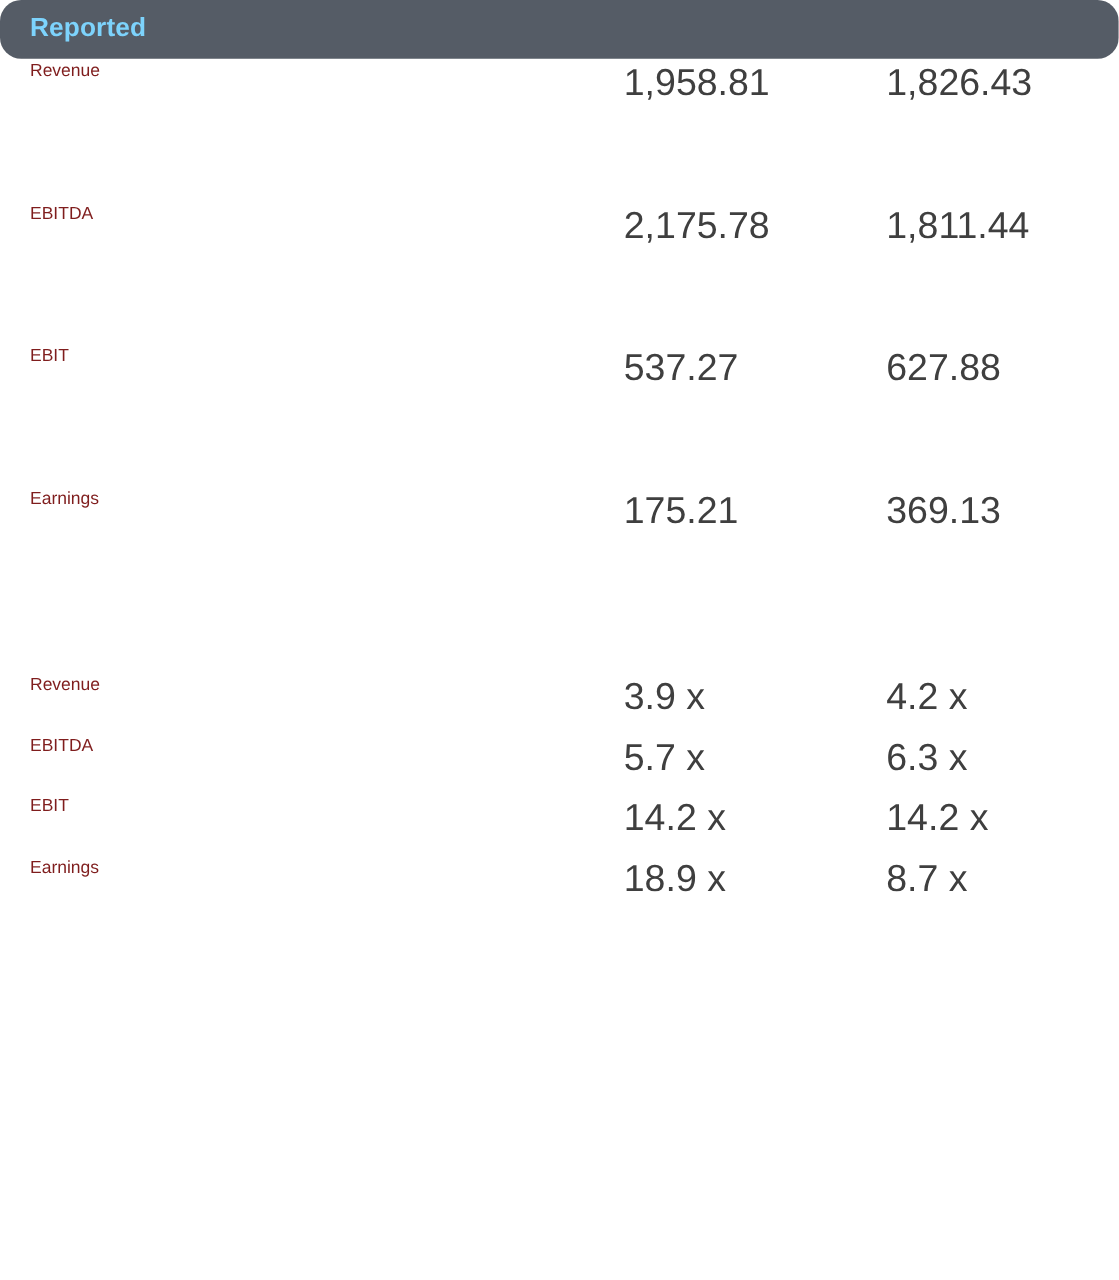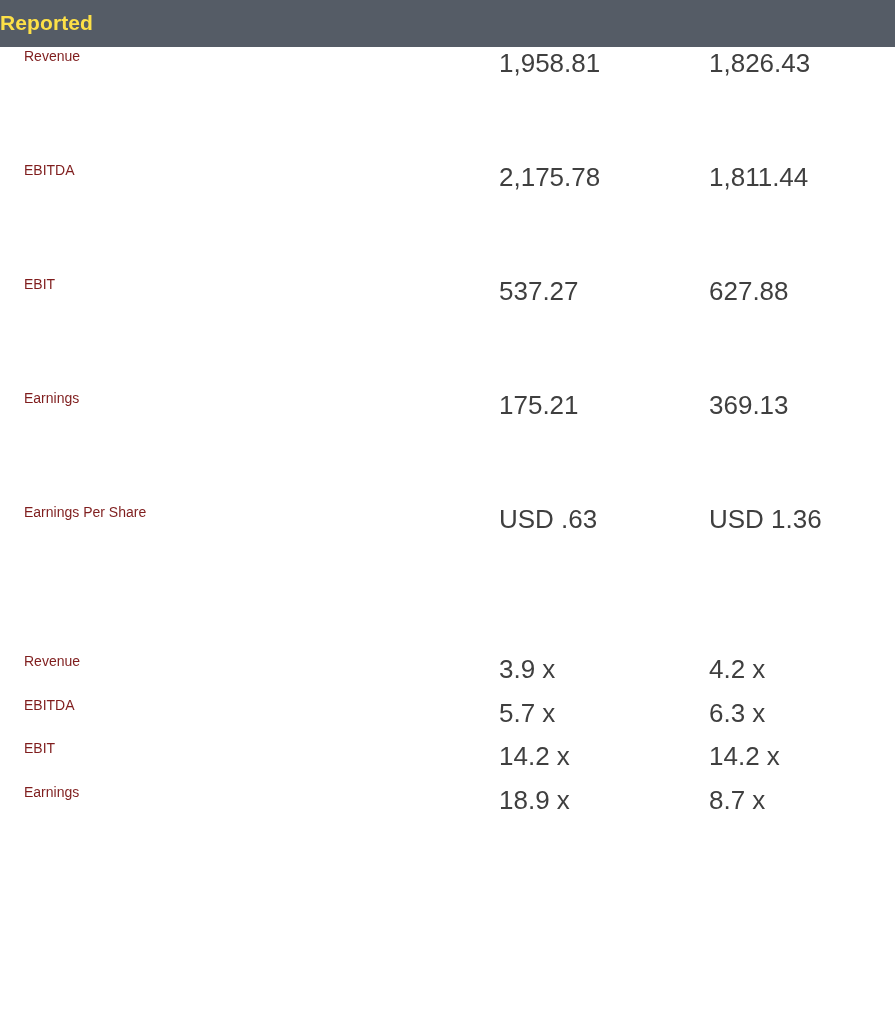--- a/index.html
+++ b/index.html
@@ -17,25 +17,26 @@
   .page {
     position: relative;
     width: 895px;
     height: 1024px;
     box-sizing: border-box;
     overflow: hidden;
   }
   
   .section-header {
     background: #555c66;
-    color: #fde047;
+    color: #7dd3fc;
     font-size: 21px;
     font-weight: bold;
-    padding: 11px 0 12px 0;
+    padding: 11px 0 12px 24px;
     letter-spacing: 0.1px;
+    border-radius: 17px;
   }
   .content {
     padding: 0 16px 0 24px;
   }
   table.fin {
     width: 100%;
     border-collapse: collapse;
     table-layout: fixed;
   }
   table.fin col.c-label { width: 475px; }
@@ -53,21 +54,21 @@
   .hdr-cell .ln { display: block; white-space: nowrap; }
 
   .row-label {
     font-size: 14px;
     color: #7f1d1d;
     vertical-align: top;
     padding: 0;
     line-height: 1.3;
   }
   .row-val {
-    font-size: 26px;
+    font-size: 30px;
     color: #3f3f3f;
     vertical-align: top;
     padding: 0;
     line-height: 1.3;
   }
   
   tr.tall td { height: 114px; }
   tr.tall.first td { height: 114px; }
 
   .spacer-block { height: 36px; }
@@ -136,25 +137,20 @@
         <tr class="tall">
           <td class="row-label">EBIT</td>
           <td class="row-val">537.27</td>
           <td class="row-val">627.88</td>
         </tr>
         <tr class="tall">
           <td class="row-label">Earnings</td>
           <td class="row-val">175.21</td>
           <td class="row-val">369.13</td>
         </tr>
-        <tr class="tall">
-          <td class="row-label">Earnings Per Share</td>
-          <td class="row-val">USD .63</td>
-          <td class="row-val">USD 1.36</td>
-        </tr>
       </tbody>
     </table>
 
     <div class="spacer-block"></div>
 
     <table class="mult">
       <colgroup>
         <col class="c-label">
           <col class="c-v1">
           <col class="c-v2">

